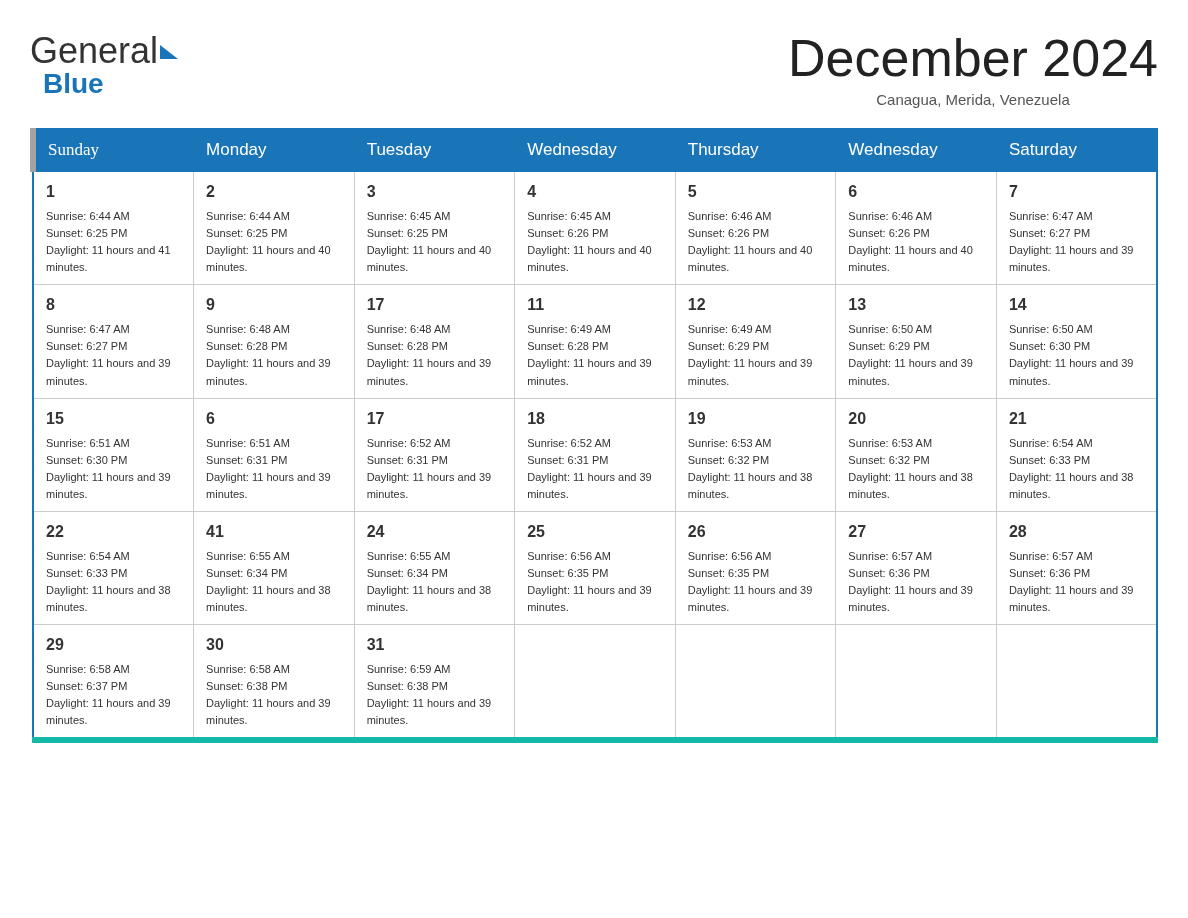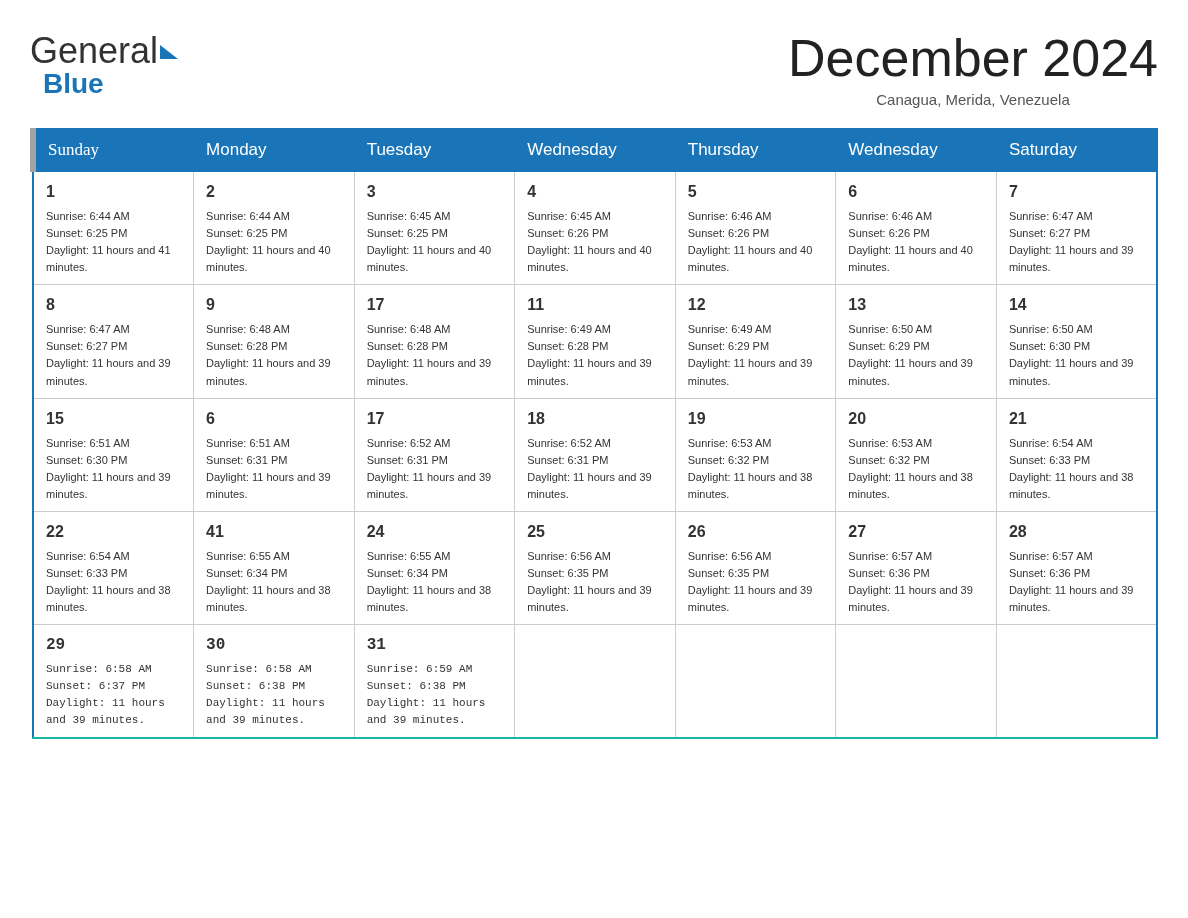--- a/index.html
+++ b/index.html
@@ -96,22 +96,21 @@
     }
     .day-info {
       font-size: 11px;
       line-height: 1.55;
       color: #333;
     }
     .empty-cell {
       background: #fff;
     }
     .calendar-table tr:last-child td {
-      border-bottom: 2px solid #14b8a6;
-      font-family: Liberation Mono, monospace;
+      border-bottom: 6px solid #14b8a6;
     }
     .calendar-table thead tr th:first-child {
       border-left: 6px solid #a3a3a3;
       font-family: Liberation Serif, serif;
     }
     .calendar-table thead tr th:last-child {
       border-right: 2px solid #1a75b8;
     }
     .calendar-table tbody tr td:first-child {
       border-left: 2px solid #1a75b8;

